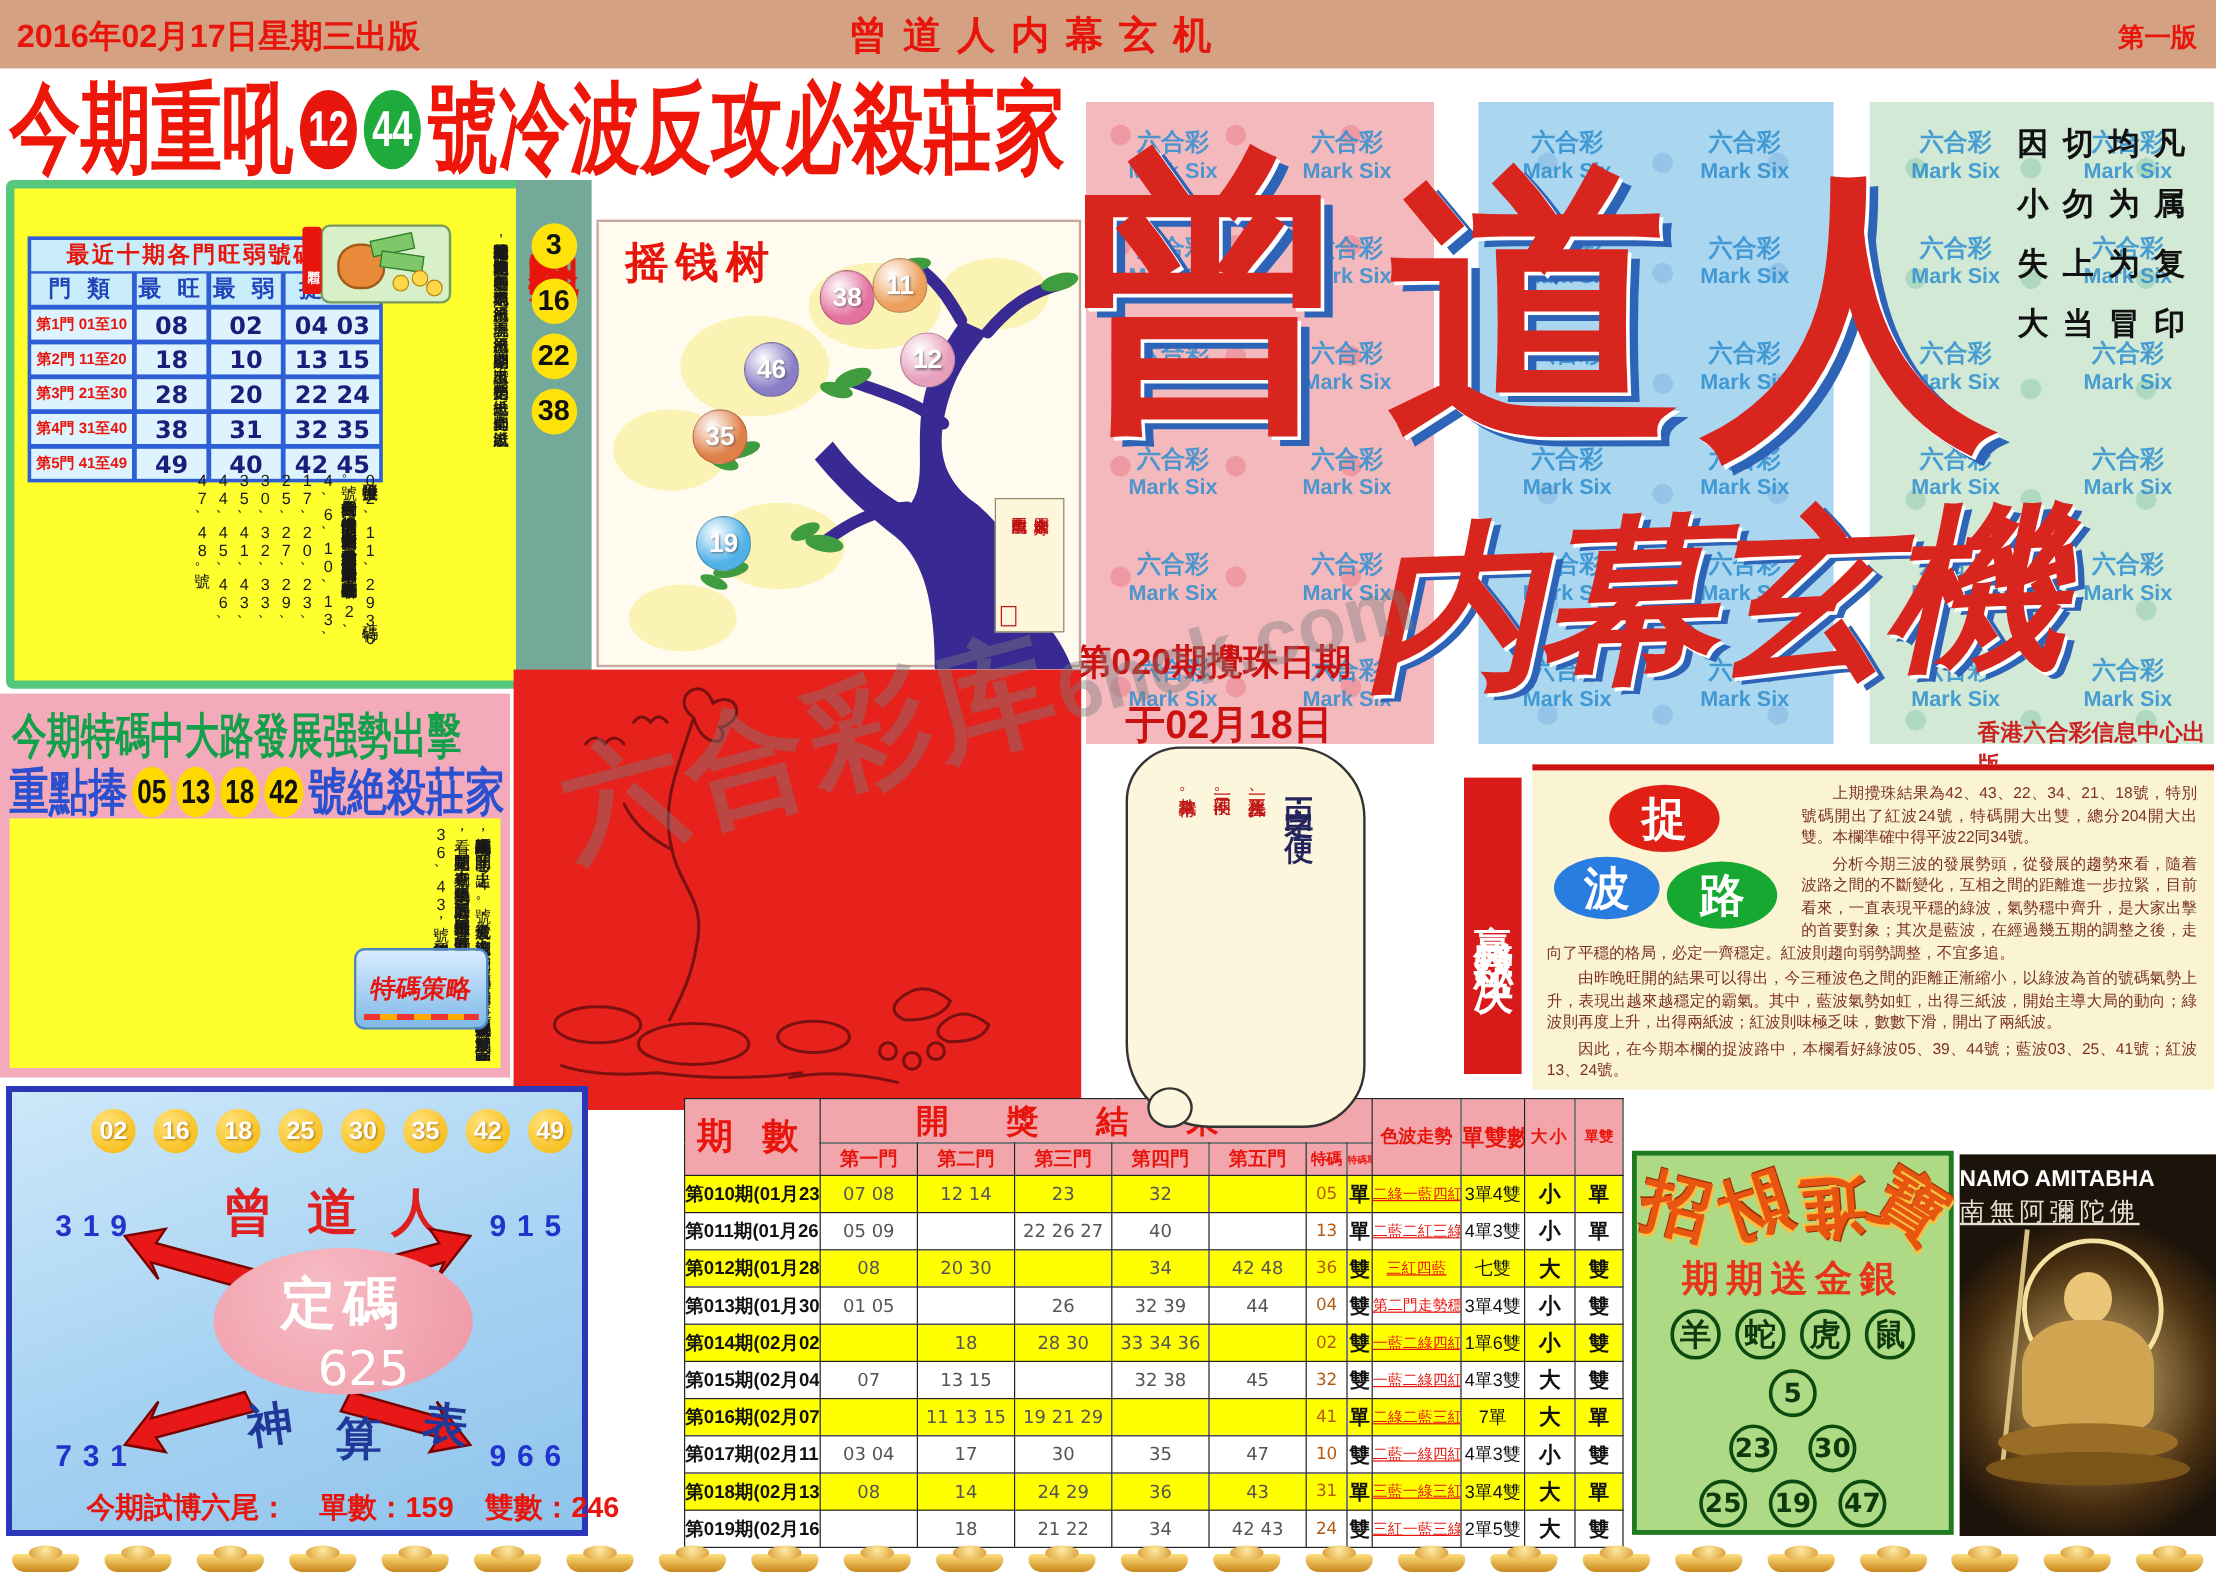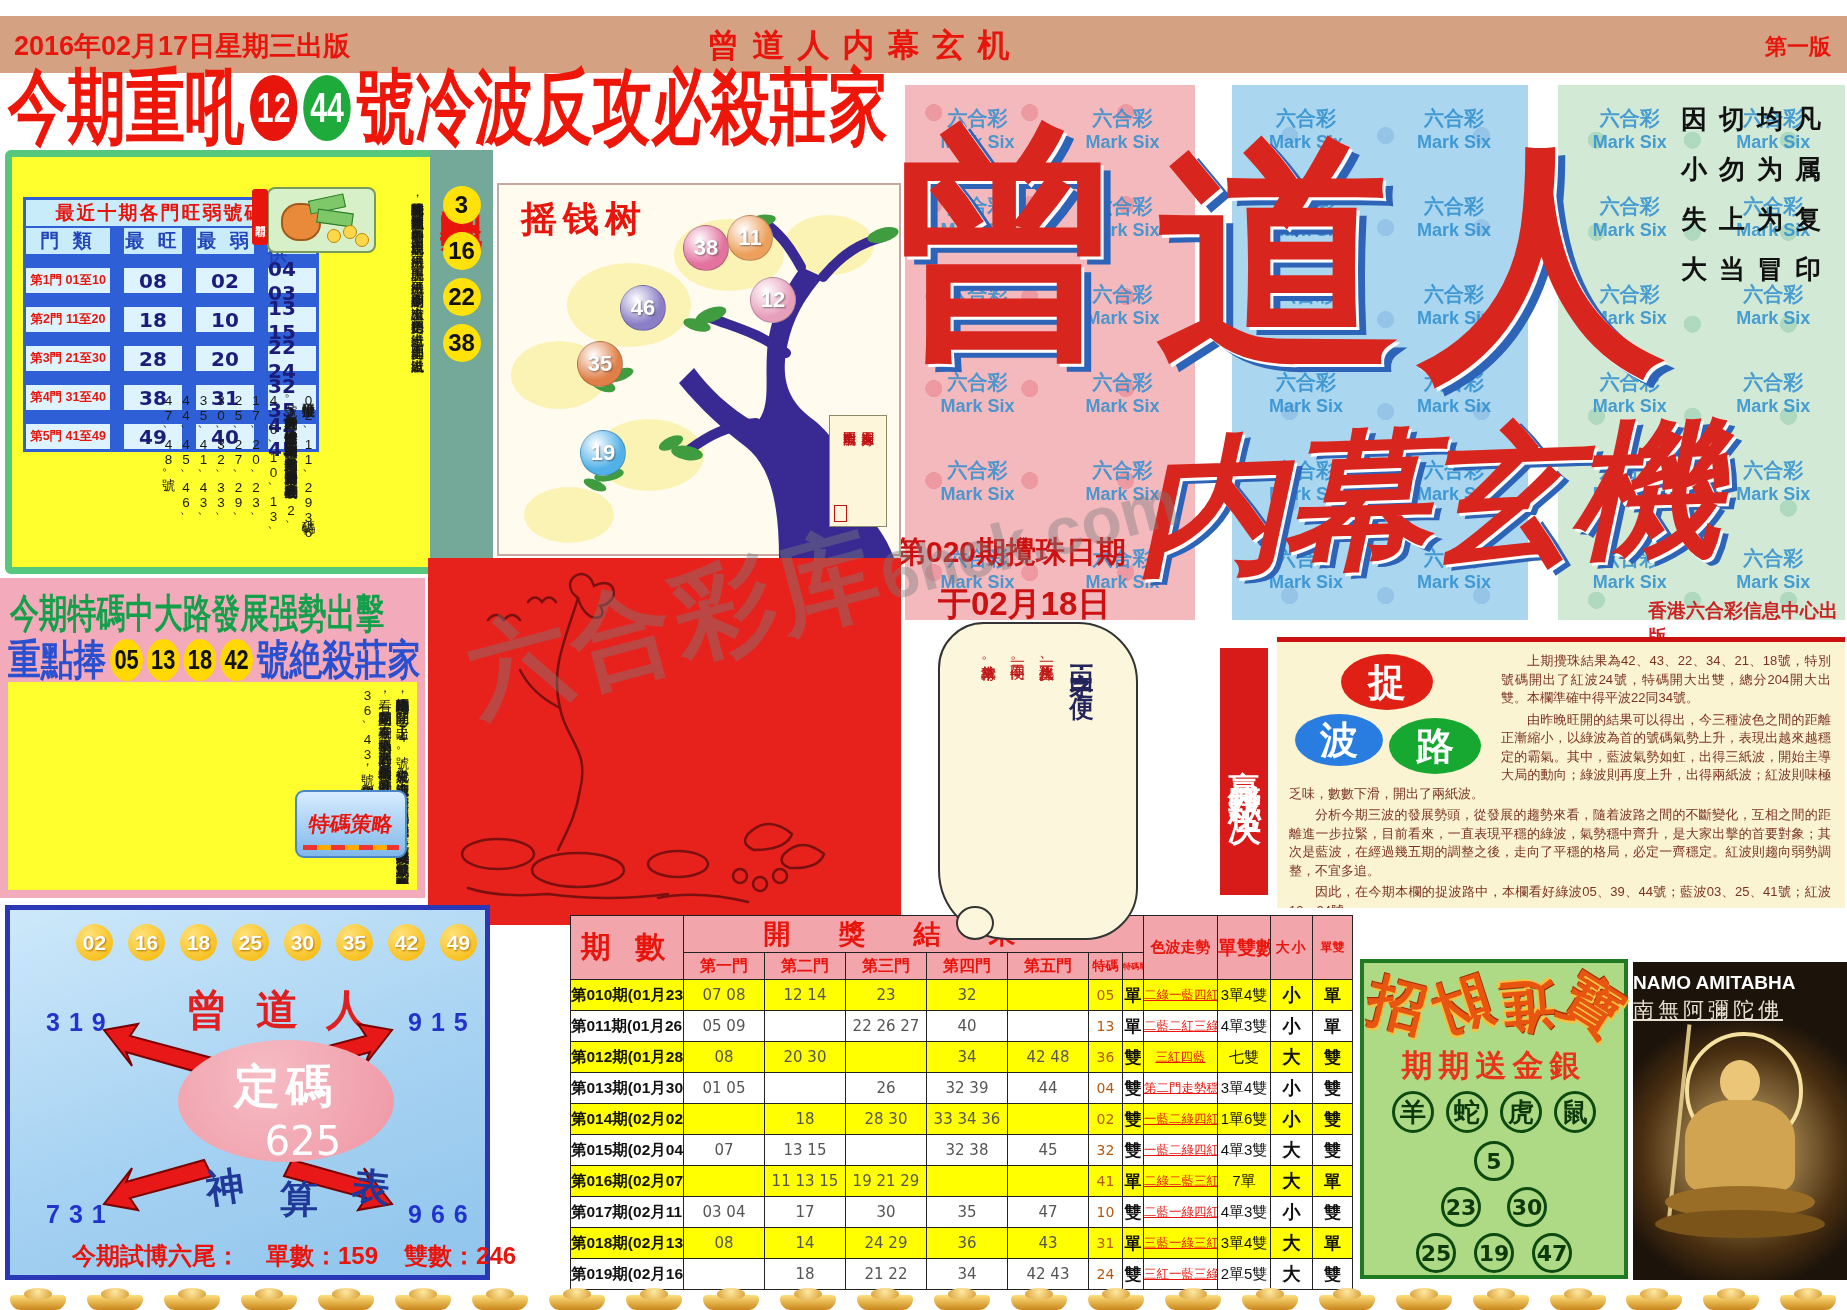--- a/index.html
+++ b/index.html
@@ -1,21 +1,21 @@
 <!DOCTYPE html>
 <html><head>
 <meta charset="utf-8">
 <style>
   html,body{margin:0;padding:0;background:#ffffff;font-family:"Liberation Sans",sans-serif;}
   .page{position:relative;width:1847px;height:1310px;background:#fff;overflow:hidden;}
   .abs{position:absolute;}
   .vtext{writing-mode:vertical-rl;text-orientation:upright;}
 
   
-  .topbar{left:0;top:0;width:1847px;height:57px;background:#d4a183;z-index:2;margin-top:16px;}
+  .topbar{left:0;top:0;width:1847px;height:57px;background:#d4a183;z-index:2;}
   .tb-date{left:14px;top:12px;font-size:27px;font-weight:bold;color:#e8150d;}
   .tb-title{left:615px;top:8px;width:500px;text-align:center;font-size: 32px;font-weight:bold;color:#e8150d;letter-spacing:13px;}
   .tb-ed{right:16px;top:16px;font-size:22px;font-weight:bold;color:#e8150d;position:absolute;}
 
   
   .headline{left:8px;top:62px;height:92px;display:flex;align-items:center;gap:8px;transform:scaleX(.72);transform-origin:left center;white-space:nowrap;z-index:3;}
   .hl-txt{font-size:82px;font-weight:900;color:#ee1509;}
   .hl-ball{width:66px;height:66px;border-radius:50%;color:#fff;font-size:42px;font-weight:bold;display:flex;align-items:center;justify-content:center;}
   .hl-ball.red{background:#e8150d;} .hl-ball.green{background:#1faa3c;}
 
@@ -34,21 +34,21 @@
   .draw1{left:896px;top:532px;font-size:30px;font-weight:bold;color:#cc1111;z-index:2;}
   .draw2{left:938px;top:582px;font-size:33px;font-weight:bold;color:#cc1111;z-index:2;}
   .publisher{left:1648px;top:598px;font-size:19px;font-weight:bold;color:#cc2222;z-index:2;}
   .warnbox{right:14px;top:102px;position:absolute;text-align:right;z-index:2;}
   .warnline{font-size:26px;font-weight:bold;color:#111;letter-spacing:12px;margin-bottom:15px;white-space:nowrap;}
 
   
   .greenbox{left:5px;top:150px;width:420px;height:410px;background:#ffff2d;border:7px solid #55c87d;border-radius:6px;z-index:2;}
   .httable{left:11px;top:40px;width:296px;background:#2f5fd6;padding:3px;box-sizing:border-box;}
   .ht-title{background:#c8ecfa;color:#e8150d;font-size:19px;font-weight:bold;text-align:center;height:26px;line-height:26px;letter-spacing:2px;}
-  .ht-grid{display:grid;grid-template-columns:84px 58px 58px 1fr;gap:14px;background:#2f5fd6;margin-top:2px;}
+  .ht-grid{display:grid;grid-template-columns:84px 58px 58px 1fr;gap:4px;background:#2f5fd6;margin-top:2px;}
   .ht-cell{background:#ddf4fe;display:flex;align-items:center;justify-content:center;height:25px;}
   .ht-h{color:#2244bb;font-size:19px;font-weight:bold;letter-spacing:4px;height:26px;background:#c8ecfa;}
   .ht-gate{color:#e8150d;font-size:12.5px;font-weight:bold;}
   .ht-num{color:#1c1c7a;font-size:20px;font-weight:bold;font-family:"DejaVu Sans",sans-serif;}
   .moneyicon{left:255px;top:30px;width:105px;height:62px;background:#d8f0c8;border:2px solid #7a9a5a;border-radius:8px;}
   .fist{position:absolute;left:12px;top:14px;width:36px;height:34px;background:#e88a3a;border-radius:45%;border:2px solid #a05a1a;}
   .bill{position:absolute;width:34px;height:12px;background:#7fc86a;border:1px solid #2a7a2a;}
   .coin{position:absolute;width:12px;height:12px;background:#ffd84a;border:1px solid #b8860b;border-radius:50%;}
   .icontag{left:240px;top:32px;width:16px;height:56px;background:#e8150d;color:#fff;font-size:11px;z-index:2;
            display:flex;align-items:center;justify-content:center;border-radius:3px;}
@@ -561,22 +561,22 @@
   <div class="abs winbar">
     <div class="vtext">贏錢秘决</div>
   </div>
   <div class="abs wavebox">
     <div class="wave-spacer">
       <div class="oval zhuo">捉</div>
       <div class="oval bo">波</div>
       <div class="oval lu">路</div>
     </div>
     <p>上期攪珠結果為42、43、22、34、21、18號，特別號碼開出了紅波24號，特碼開大出雙，總分204開大出雙。本欄準確中得平波22同34號。</p>
+    <p>分析今期三波的發展勢頭，從發展的趨勢來看，隨着波路之間的不斷變化，互相之間的距離進一步拉緊，目前看來，一直表現平穩的綠波，氣勢穩中齊升，是大家出擊的首要對象；其次是藍波，在經過幾五期的調整之後，走向了平穩的格局，必定一齊穩定。紅波則趨向弱勢調整，不宜多追。</p>
     <p>由昨晚旺開的結果可以得出，今三種波色之間的距離正漸縮小，以綠波為首的號碼氣勢上升，表現出越來越穩定的霸氣。其中，藍波氣勢如虹，出得三紙波，開始主導大局的動向；綠波則再度上升，出得兩紙波；紅波則味極乏味，數數下滑，開出了兩紙波。</p>
-    <p>分析今期三波的發展勢頭，從發展的趨勢來看，隨着波路之間的不斷變化，互相之間的距離進一步拉緊，目前看來，一直表現平穩的綠波，氣勢穩中齊升，是大家出擊的首要對象；其次是藍波，在經過幾五期的調整之後，走向了平穩的格局，必定一齊穩定。紅波則趨向弱勢調整，不宜多追。</p>
     <p>因此，在今期本欄的捉波路中，本欄看好綠波05、39、44號；藍波03、25、41號；紅波13、24號。</p>
   </div>
 
   <div class="abs magicbox">
     <div class="mg-nums">
 
         <div class="mg-ball">02</div>
 
         <div class="mg-ball">16</div>
 

